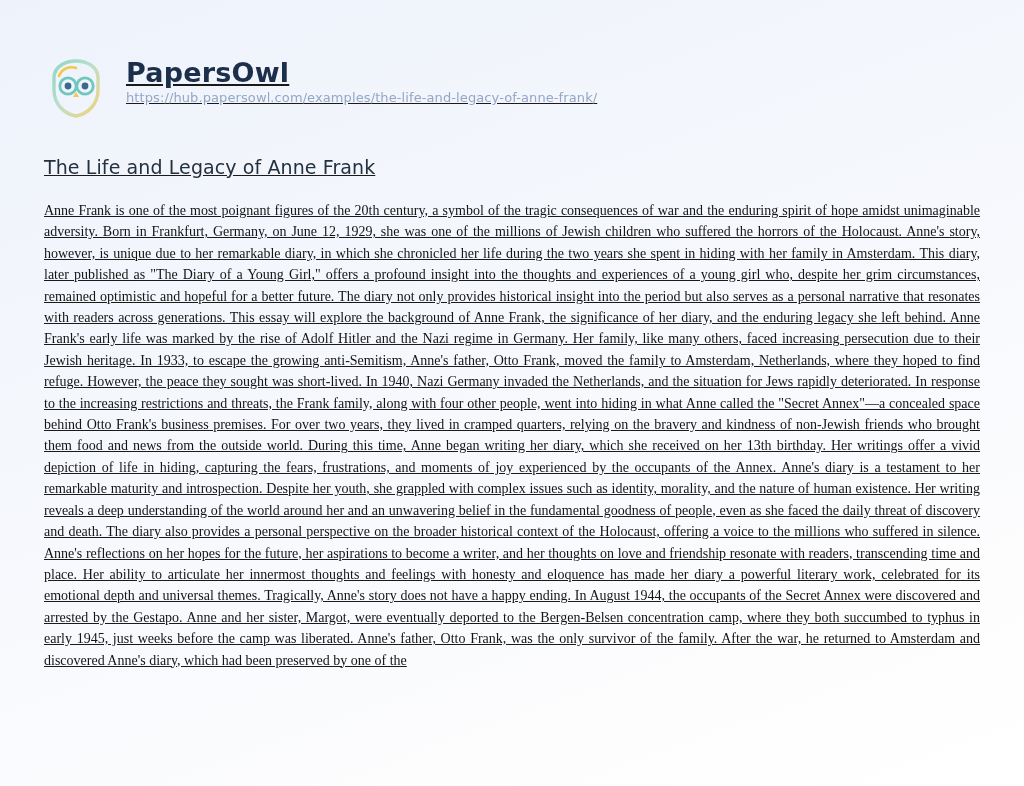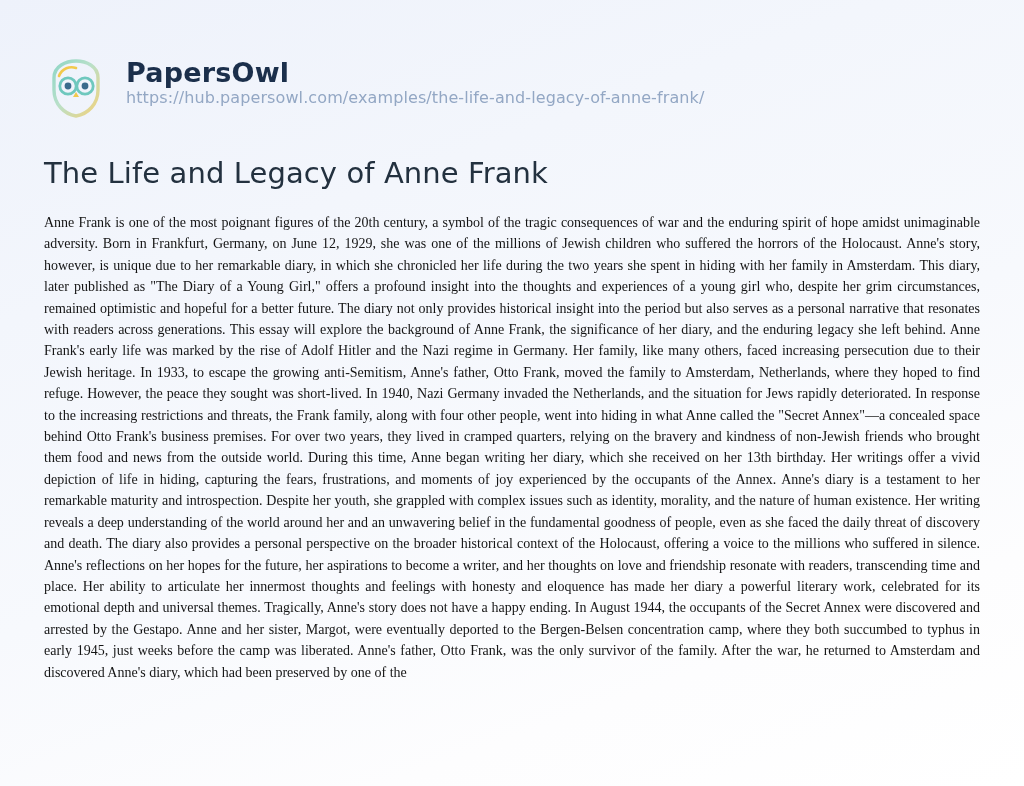--- a/index.html
+++ b/index.html
@@ -12,20 +12,21 @@
     background: linear-gradient(160deg, #eef2fb 0%, #f3f6fc 28%, #f7f9fd 55%, #fdfdfe 80%, #ffffff 100%);
     font-family: "Liberation Serif", serif;
     color: #1a1a1a;
     overflow: hidden;
   }
   .page {
     position: relative;
     width: 1024px;
     height: 666px;
     box-sizing: border-box;
+    text-decoration: underline;
   }
   .header {
     display: flex;
     align-items: flex-start;
     padding: 52px 0 0 44px;
   }
   .logo {
     width: 64px;
     height: 64px;
     flex: 0 0 64px;
@@ -39,32 +40,32 @@
     font-family: "DejaVu Sans", sans-serif;
     font-size: 27px;
     font-weight: bold;
     color: #1b2f4b;
     letter-spacing: 0.2px;
     line-height: 1.1;
   }
   .brand-url {
     margin-top: 5px;
     font-family: "DejaVu Sans", sans-serif;
-    font-size: 16px;
+    font-size: 13px;
     color: #93a7c4;
     letter-spacing: 0.1px;
     text-decoration: none;
     white-space: nowrap;
   }
   .content {
     padding: 36px 44px 0 44px;
   }
   .doc-title {
     font-family: "DejaVu Sans", sans-serif;
-    font-size: 29px;
+    font-size: 19px;
     font-weight: normal;
     color: #23313f;
     margin: 0 0 22px 0;
     letter-spacing: 0.1px;
   }
   .doc-body {
     font-family: "Liberation Serif", serif;
     font-size: 14px;
     line-height: 21.4px;
     text-align: justify;

